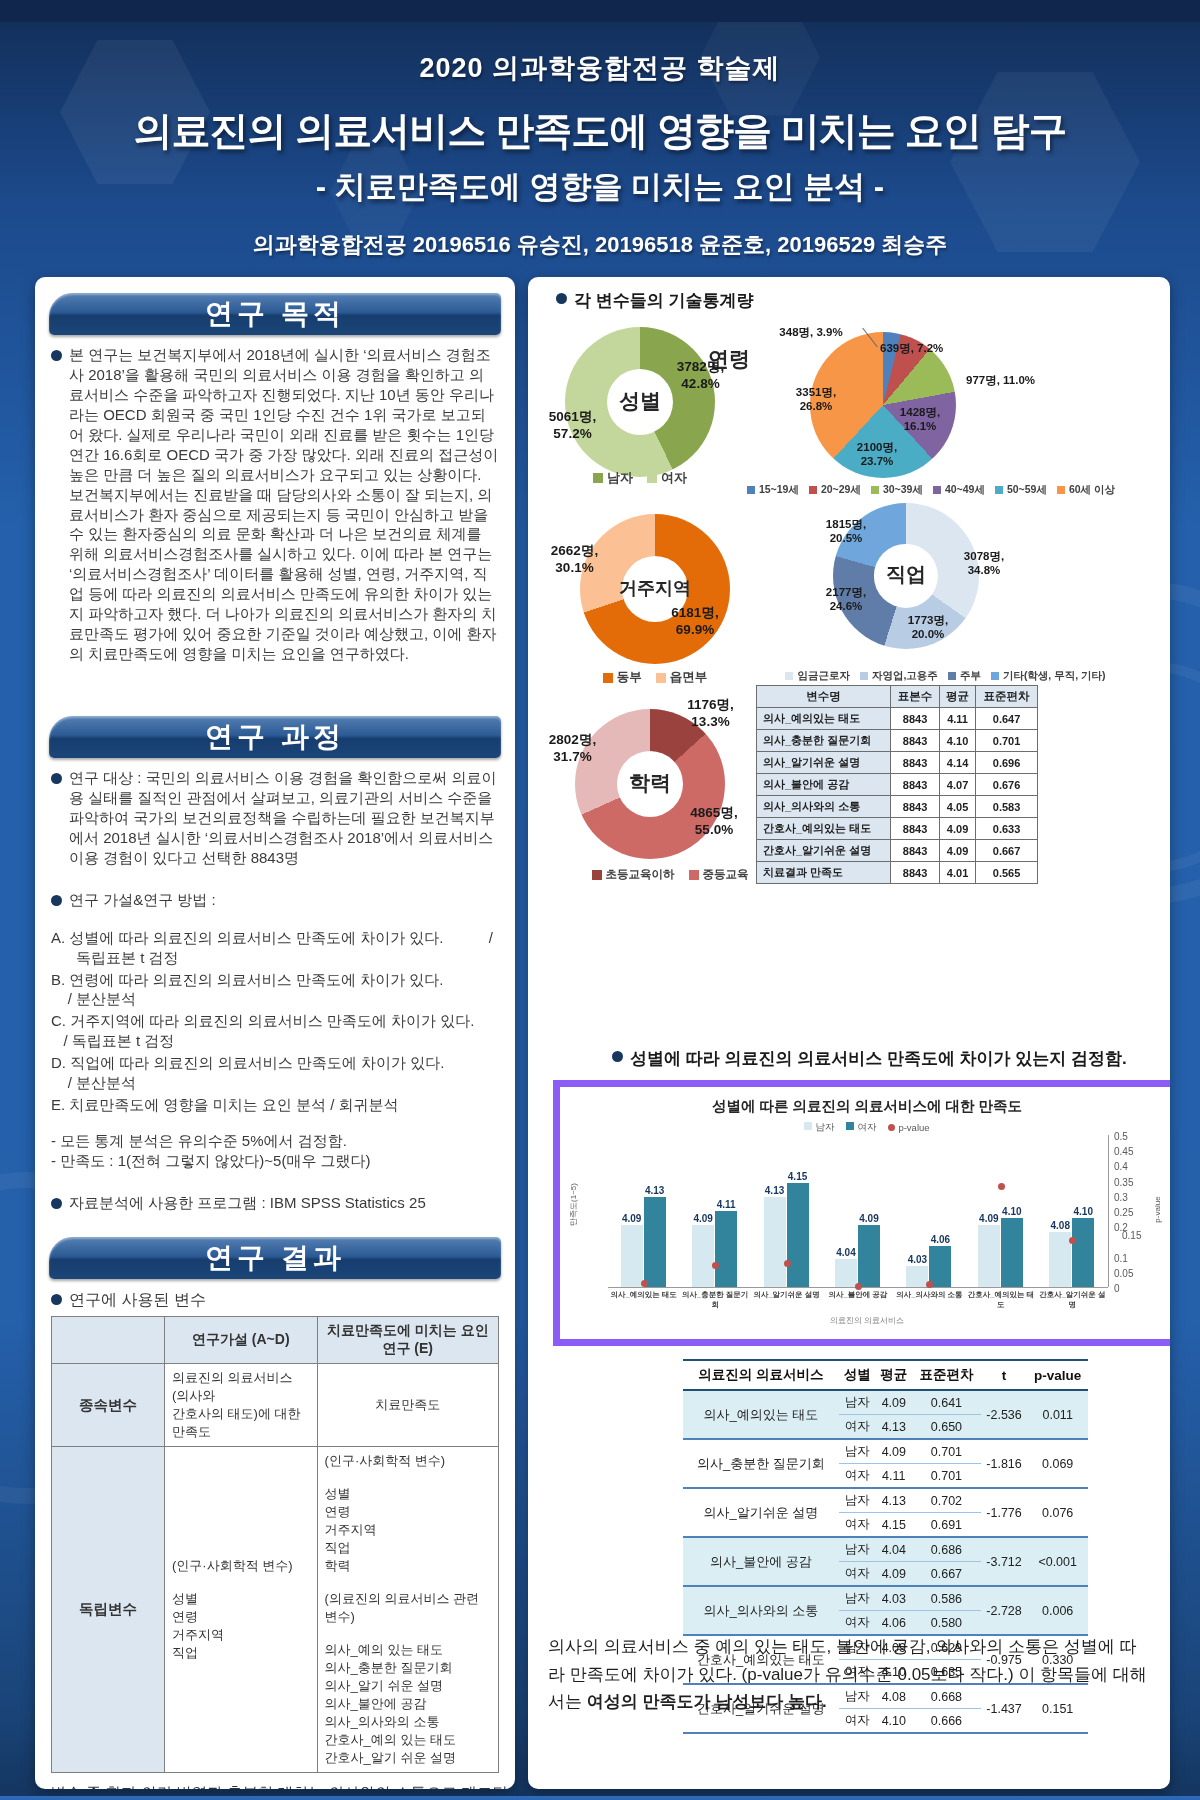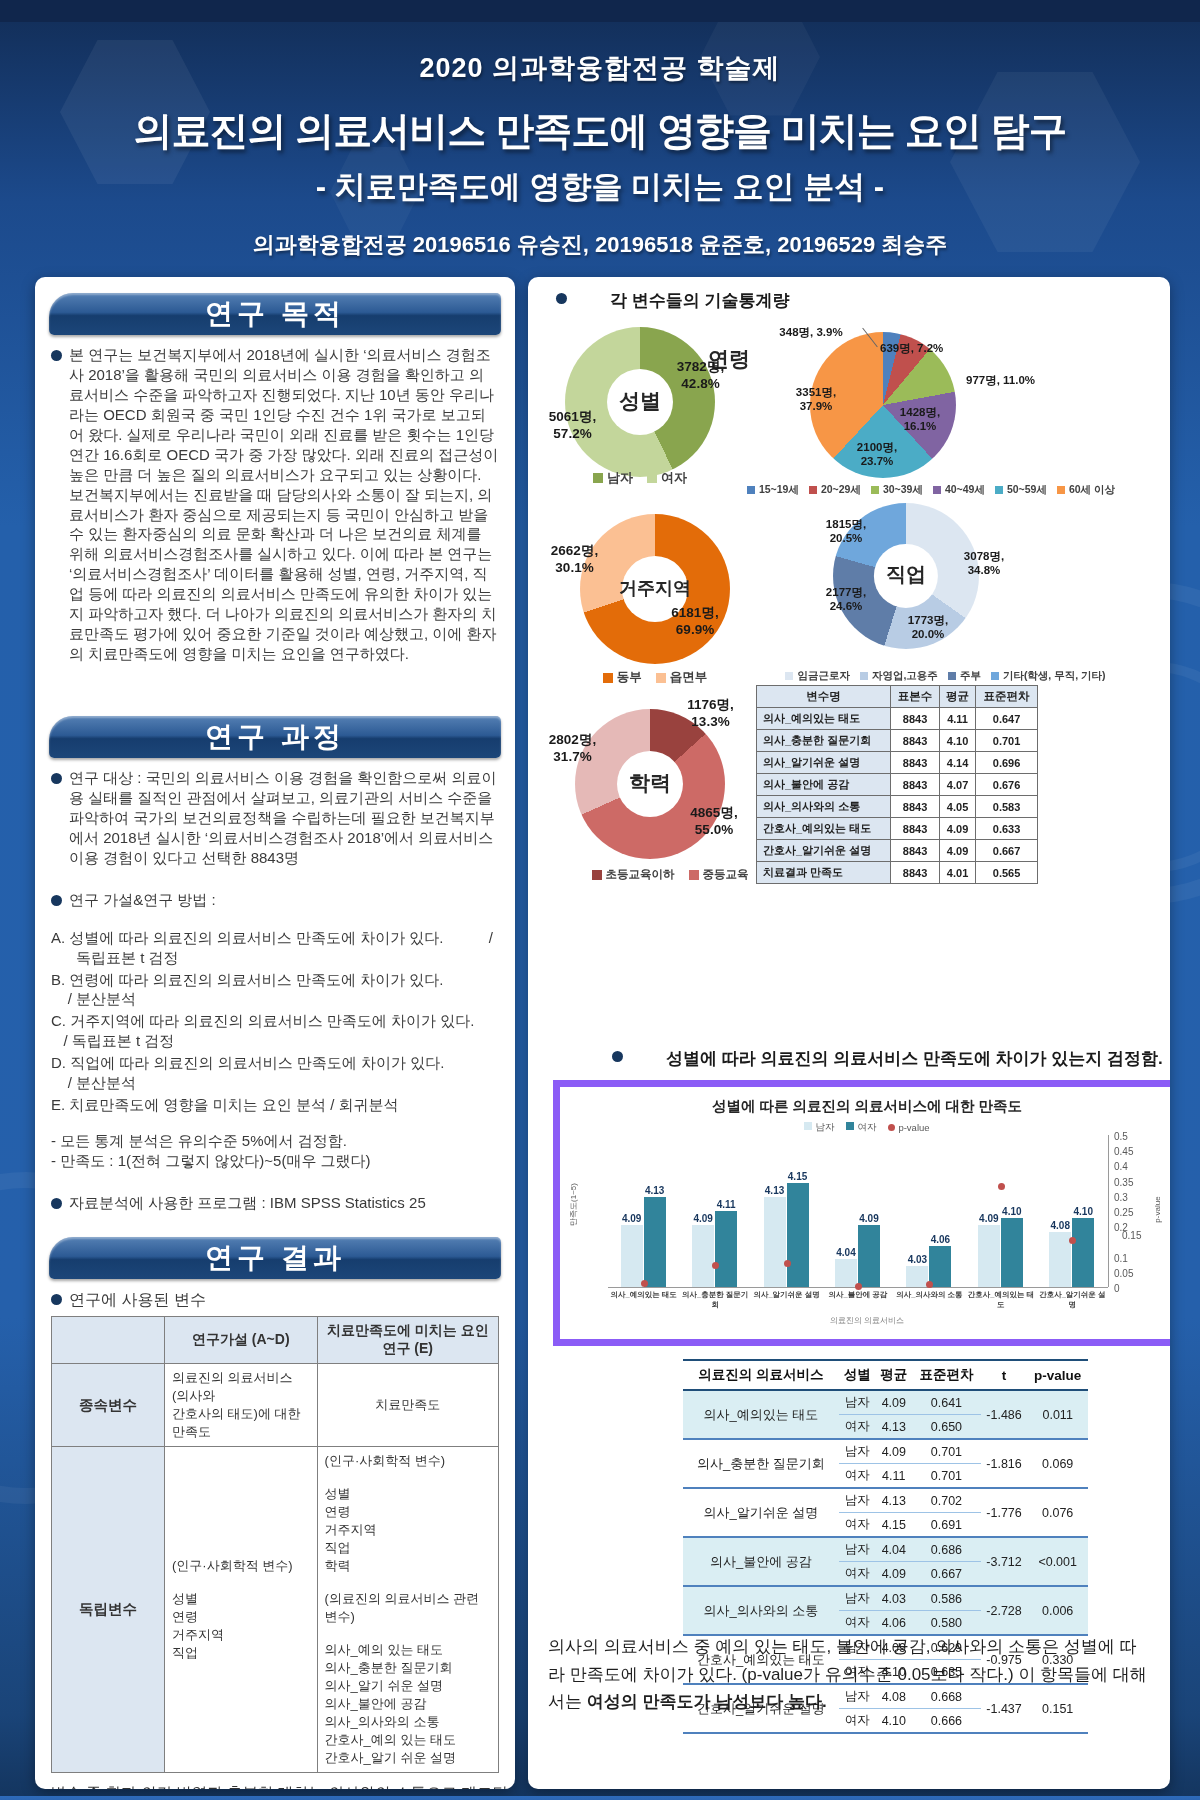--- a/index.html
+++ b/index.html
@@ -34,21 +34,21 @@
   .notes{margin-top:16px;}
   
   .var-table{border-collapse:collapse;width:448px;margin:6px auto 0 auto;font-size:13px;color:#333;}
   .var-table th,.var-table td{border:1px solid #7f7f7f;padding:5px 7px;vertical-align:middle;}
   .var-table thead th{background:#dce6f1;font-size:14px;font-weight:bold;text-align:center;height:26px;}
   .var-table .stub{background:#dce6f1;font-weight:bold;text-align:center;font-size:14.5px;width:98px;}
   .var-table td.center{text-align:center;}
   .note-line{margin:10px 4px 0 6px;font-size:15.5px;color:#333;}
   
   .abs{position:absolute;}
-  .sec-bullet{display:flex;align-items:flex-start;font-size:17px;font-weight:bold;color:#1a1a1a;gap:36px;}
+  .sec-bullet{display:flex;align-items:flex-start;font-size:17px;font-weight:bold;color:#1a1a1a;}
   .sec-bullet .blt{margin-top:4px;}
   .donut,.pie{border-radius:50%;position:absolute;}
   .donut::after{content:"";position:absolute;left:50%;top:50%;width:44%;height:44%;transform:translate(-50%,-50%);border-radius:50%;background:#fff;}
   .donut-center{position:absolute;z-index:3;font-weight:bold;color:#262626;width:100%;text-align:center;top:50%;transform:translateY(-55%);}
   .chart-label{position:absolute;z-index:2;font-size:13.5px;font-weight:bold;color:#1a1a1a;white-space:pre-wrap;text-align:center;line-height:1.25;}
   .chart-label.small{font-size:11.5px;}
   .lgd{position:absolute;display:flex;justify-content:center;gap:14px;flex-wrap:nowrap;font-weight:bold;color:#404040;}
   .lgd .lg-item{display:flex;align-items:center;gap:4px;white-space:nowrap;}
   .lgd .sw{display:inline-block;width:10px;height:10px;flex:0 0 auto;}
   .lgd.tiny{font-size:10.5px;gap:10px;}
@@ -238,21 +238,21 @@
     <div class="pie abs" style="left: 282px; top: 55px; width: 146px; height: 146px; background: conic-gradient(rgb(79, 129, 189) 0%, rgb(79, 129, 189) 3.9%, rgb(192, 80, 77) 3.9%, rgb(192, 80, 77) 11.1%, rgb(155, 187, 89) 11.1%, rgb(155, 187, 89) 22.1%, rgb(128, 100, 162) 22.1%, rgb(128, 100, 162) 38.2%, rgb(75, 172, 198) 38.2%, rgb(75, 172, 198) 61.9%, rgb(247, 150, 70) 61.9%, rgb(247, 150, 70) 99.8%);"></div>
     <div class="leader" style="left:330px;top:60px;"></div>
     <div class="abs chart-label small" style="left:238px;top:48px;width:90px;">348명, 3.9%</div>
     <div class="abs chart-label small" style="left:352px;top:64px;width:90px;text-align:left;">639명, 7.2%</div>
     <div class="abs chart-label small" style="left:438px;top:96px;width:95px;text-align:left;">977명, 11.0%</div>
     <div class="abs chart-label small" style="left:357px;top:128px;width:70px;">1428명,
 16.1%</div>
     <div class="abs chart-label small" style="left:310px;top:163px;width:78px;">2100명,
 23.7%</div>
     <div class="abs chart-label small" style="left:252px;top:108px;width:72px;">3351명,
-37.9%</div>
+26.8%</div>
     <div class="lgd tiny" style="left:168px;top:206px;width:470px;">
         <span class="lg-item">
           <span class="sw" style="background: rgb(79, 129, 189);"></span>
           <span>15~19세</span>
         </span>
         <span class="lg-item">
           <span class="sw" style="background: rgb(192, 80, 77);"></span>
           <span>20~29세</span>
         </span>
         <span class="lg-item">
@@ -506,21 +506,21 @@
             <th>t</th>
             <th>p-value</th>
           </tr>
         </thead>
       <tbody>
           <tr class="sub1 hl">
             <td class="name span2 hl" rowspan="2">의사_예의있는 태도</td>
             <td class="mid">남자</td>
             <td class="mid">4.09</td>
             <td class="mid">0.641</td>
-            <td class="span2 hl" rowspan="2">-1.486</td>
+            <td class="span2 hl" rowspan="2">-2.536</td>
             <td class="span2 hl" rowspan="2">0.011</td>
           </tr>
           <tr class="sub2 hl">
             <td>여자</td>
             <td>4.13</td>
             <td>0.650</td>
           </tr>
           <tr class="sub1">
             <td class="name span2" rowspan="2">의사_충분한 질문기회</td>
             <td class="mid">남자</td>

